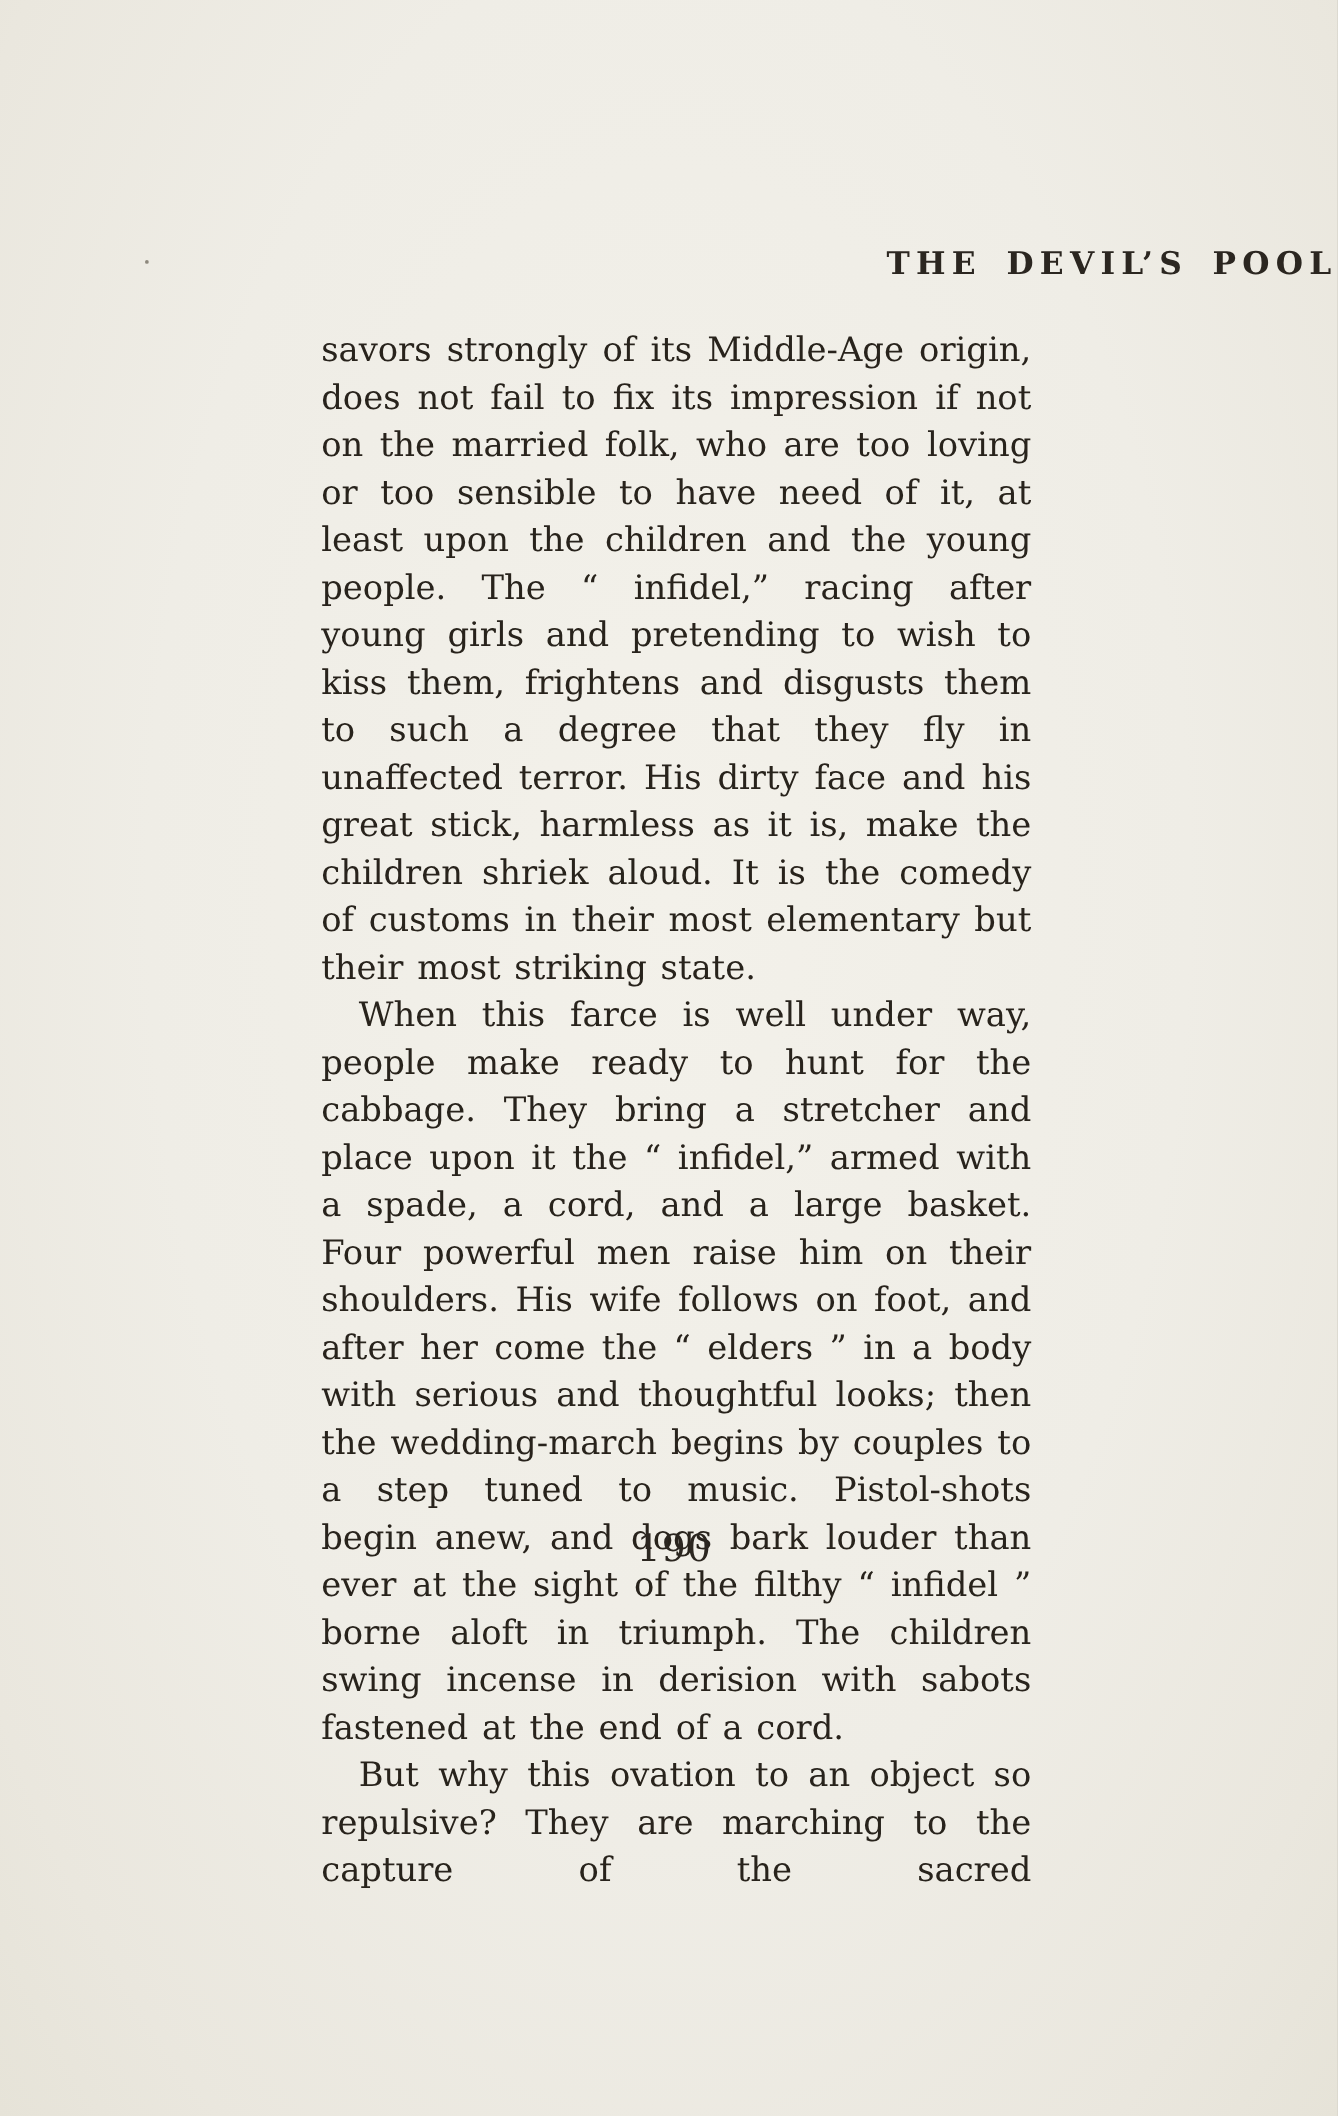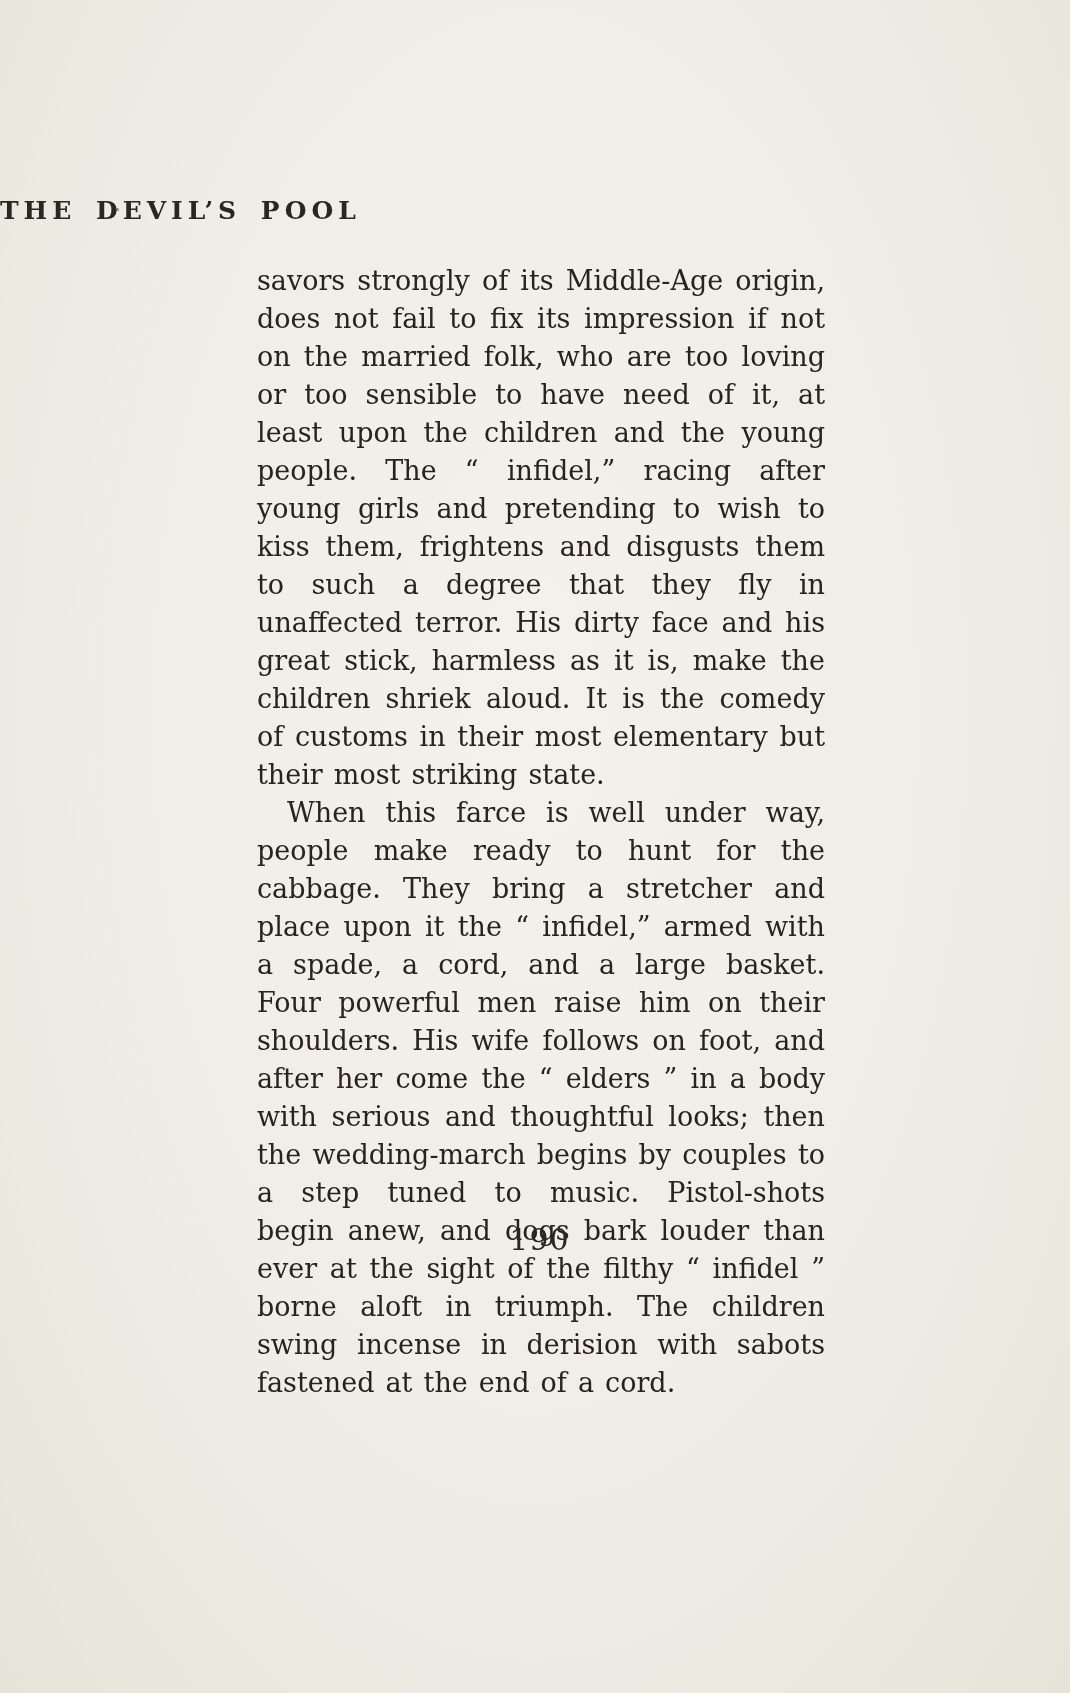--- a/index.html
+++ b/index.html
@@ -25,21 +25,21 @@
     height: 3px;
     border-radius: 50%;
     background: #8d887d;
   }
   .running-head {
     position: absolute;
     top: 196px;
     left: 0;
     width: 100%;
     margin: 0;
-    text-align: left;
+    text-align: right;
     font-size: 25px;
     font-weight: bold;
     letter-spacing: 5px;
     word-spacing: 6px;
     color: #2b2620;
   }
   .body-text {
     position: absolute;
     left: 257px;
     top: 262px;
@@ -74,15 +74,16 @@
 </style>
 </head>
 <body>
 
 <div class="page">
   <div class="speck"></div>
   <h1 class="running-head">THE DEVIL’S POOL</h1>
   <div class="body-text">
     <p class="para no-indent">savors strongly of its Middle-Age origin, does not fail to fix its impression if not on the married folk, who are too loving or too sensible to have need of it, at least upon the children and the young people. The “ infidel,” racing after young girls and pretending to wish to kiss them, frightens and disgusts them to such a degree that they fly in unaffected terror. His dirty face and his great stick, harmless as it is, make the children shriek aloud. It is the comedy of customs in their most elementary but their most striking state.</p>
     <p class="para">When this farce is well under way, people make ready to hunt for the cabbage. They bring a stretcher and place upon it the “ infidel,” armed with a spade, a cord, and a large basket. Four powerful men raise him on their shoulders. His wife follows on foot, and after her come the “ elders ” in a body with serious and thoughtful looks; then the wedding-march begins by couples to a step tuned to music. Pistol-shots begin anew, and dogs bark louder than ever at the sight of the filthy “ infidel ” borne aloft in triumph. The children swing incense in derision with sabots fastened at the end of a cord.</p>
+    <p class="para justify-last">But why this ovation to an object so repulsive? They are marching to the capture of the sacred</p>
   </div>
   <div class="page-number">190</div>
 </div>
 
 </body></html>

